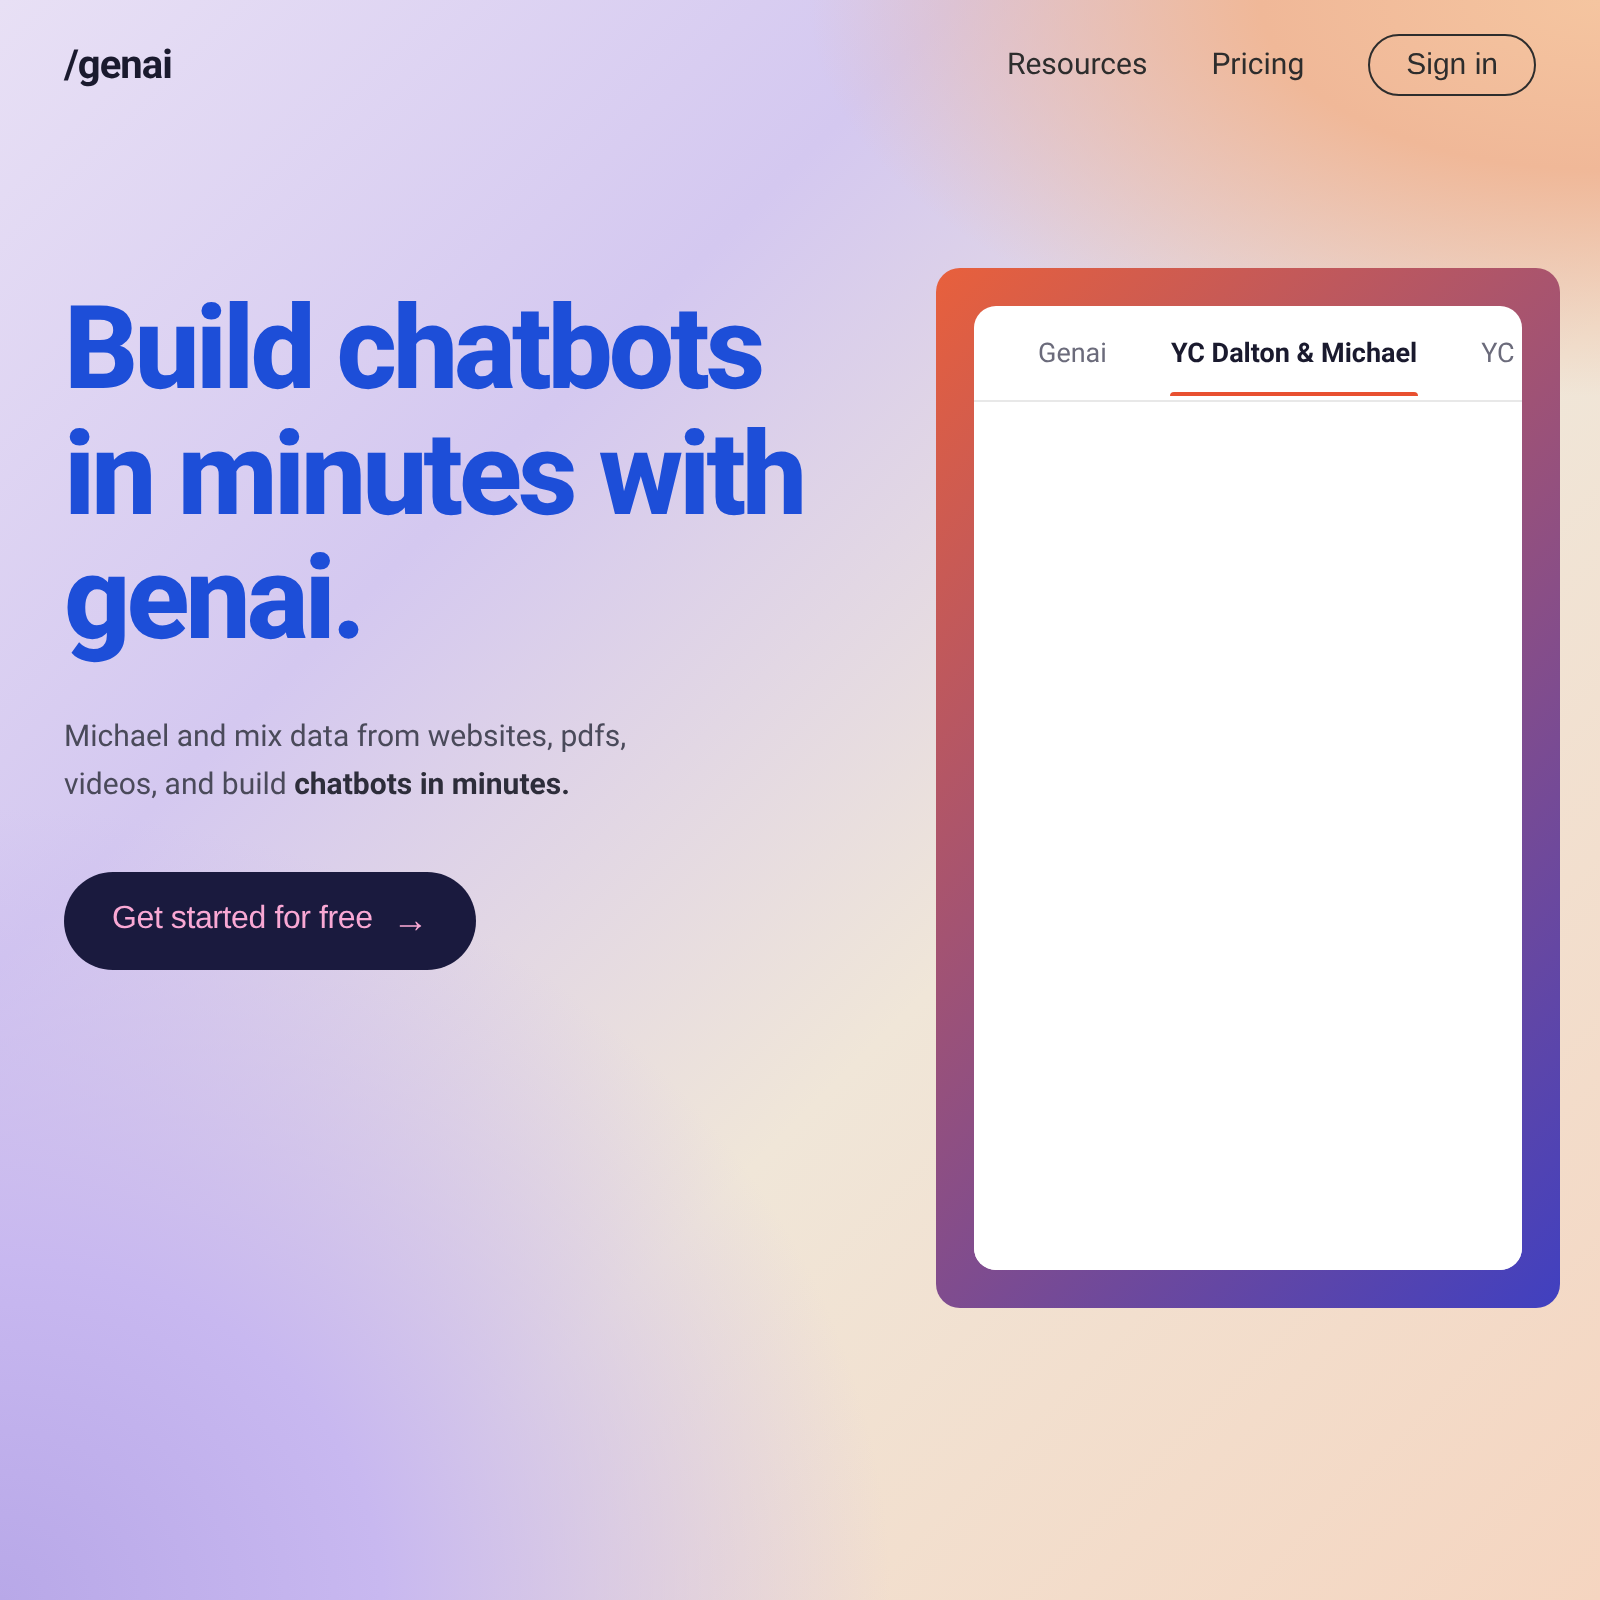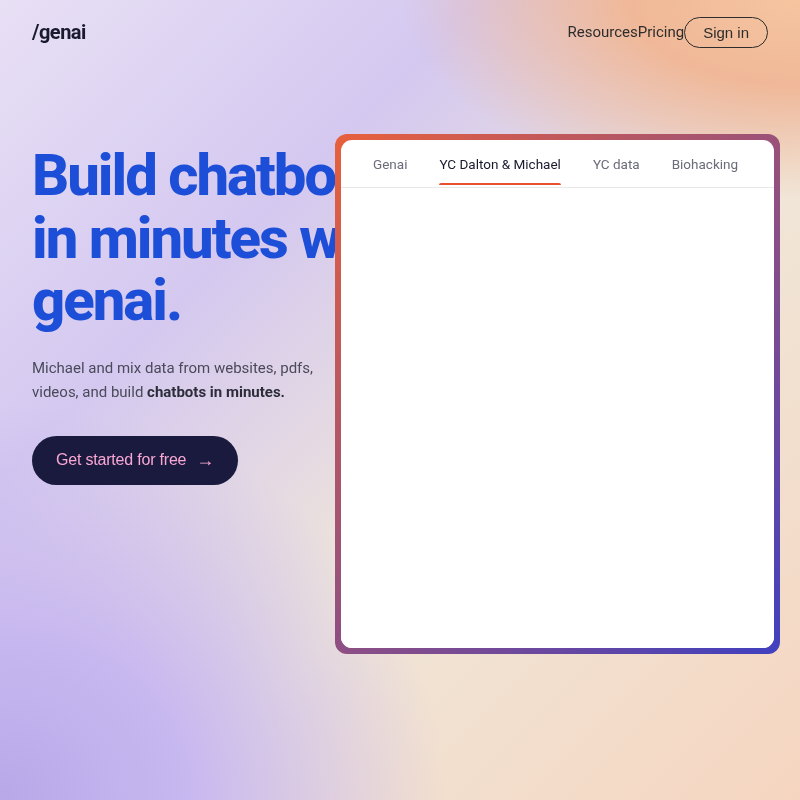--- a/index.html
+++ b/index.html
@@ -72,20 +72,21 @@
     .nav-logo {
       font-size: 20px;
       font-weight: 700;
       color: #1a1a2e;
       letter-spacing: -0.5px;
     }
 
     .nav-right {
       display: flex;
       align-items: center;
+      gap: 32px;
     }
 
     .nav-link {
       font-size: 15px;
       color: #2d2d2d;
       text-decoration: none;
       cursor: pointer;
     }
 
     .nav-signin {
@@ -151,24 +152,24 @@
 
     .cta-arrow {
       font-size: 18px;
     }
 
     
     .demo-card-wrapper {
       position: absolute;
       right: 20px;
       top: 70px;
-      width: 445px;
+      width: 312px;
       height: 520px;
       border-radius: 12px;
-      padding: 6px;
+      padding: 19px;
       background: linear-gradient(135deg, #e8603c 0%, #4040c0 100%);
     }
 
     .demo-card-inner {
       width: 100%;
       height: 100%;
       background: #ffffff;
       border-radius: 11px;
       overflow: hidden;
     }
@@ -187,21 +188,21 @@
       padding: 12px 16px;
       font-size: 13.5px;
       color: #6b6b7b;
       cursor: pointer;
       position: relative;
       white-space: nowrap;
     }
 
     .demo-tab.active {
       color: #1a1a2e;
-      font-weight: 400;
+      font-weight: 700;
     }
 
     .demo-tab.active::after {
       content: '';
       position: absolute;
       bottom: -1px;
       left: 16px;
       right: 16px;
       height: 2px;
       background: #e85030;

